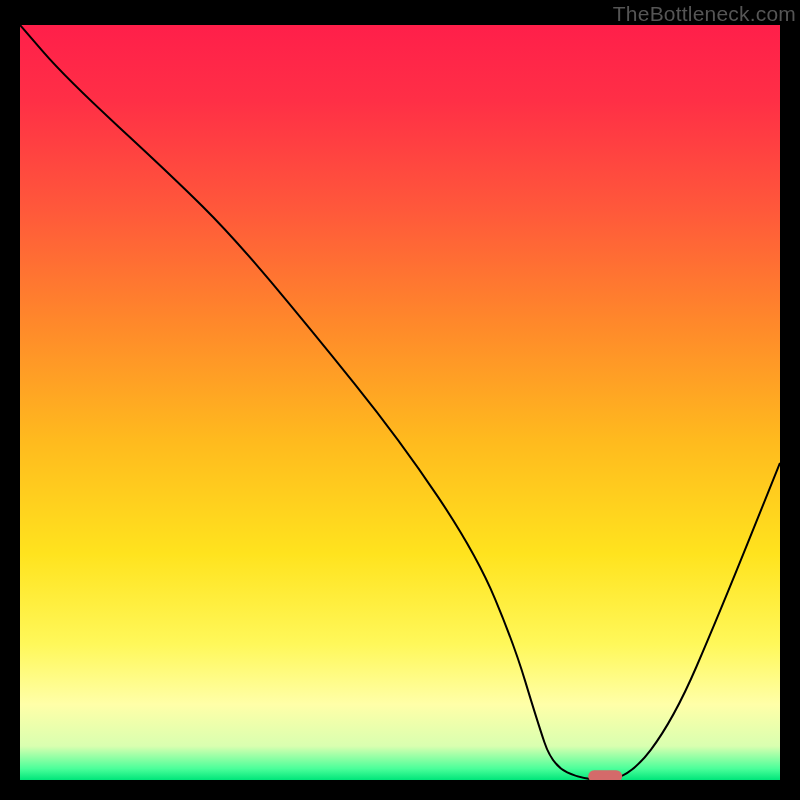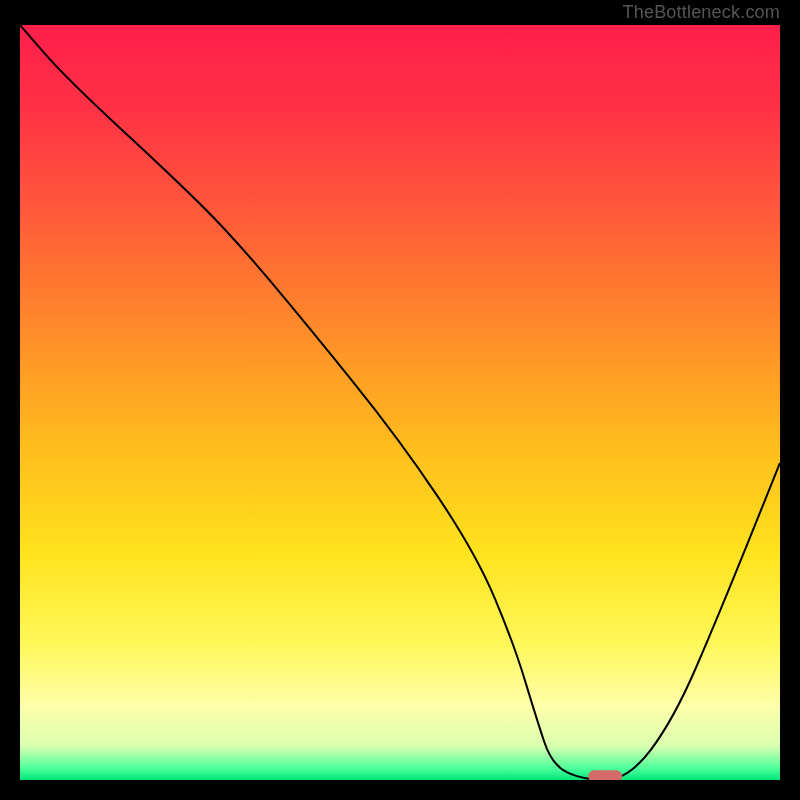--- a/index.html
+++ b/index.html
@@ -13,23 +13,23 @@
   }
   .frame {
     position: relative;
     width: 800px;
     height: 800px;
     background: #000;
   }
   .watermark {
     position: absolute;
     top: 2px;
-    right: 20px;
+    right: 4px;
     color: #555;
-    font-size: 18px;
+    font-size: 21px;
     font-weight: 500;
     letter-spacing: 0.2px;
     z-index: 5;
   }
   .plot-area {
     position: absolute;
     left: 20px;
     top: 25px;
     width: 760px;
     height: 755px;

